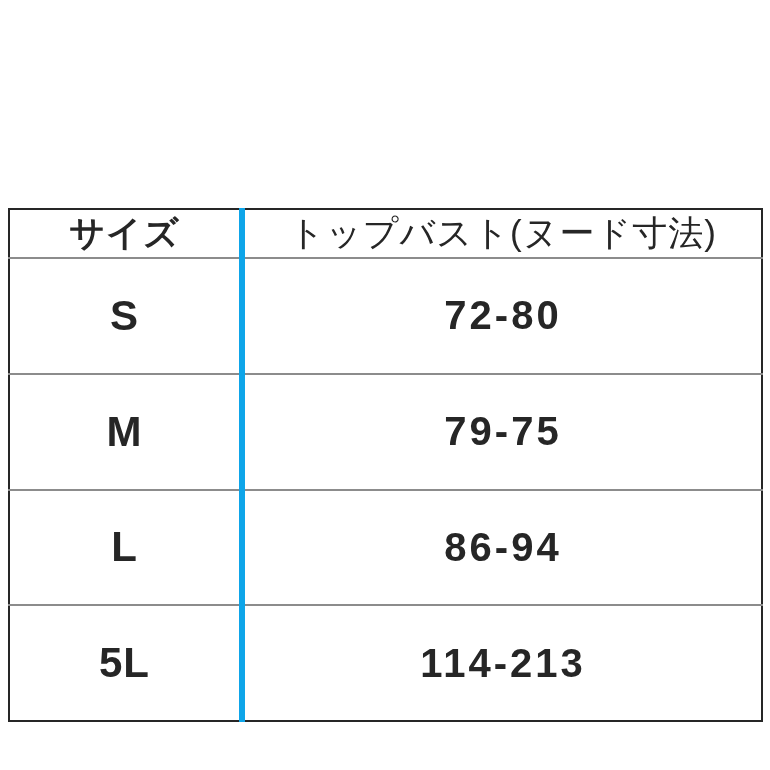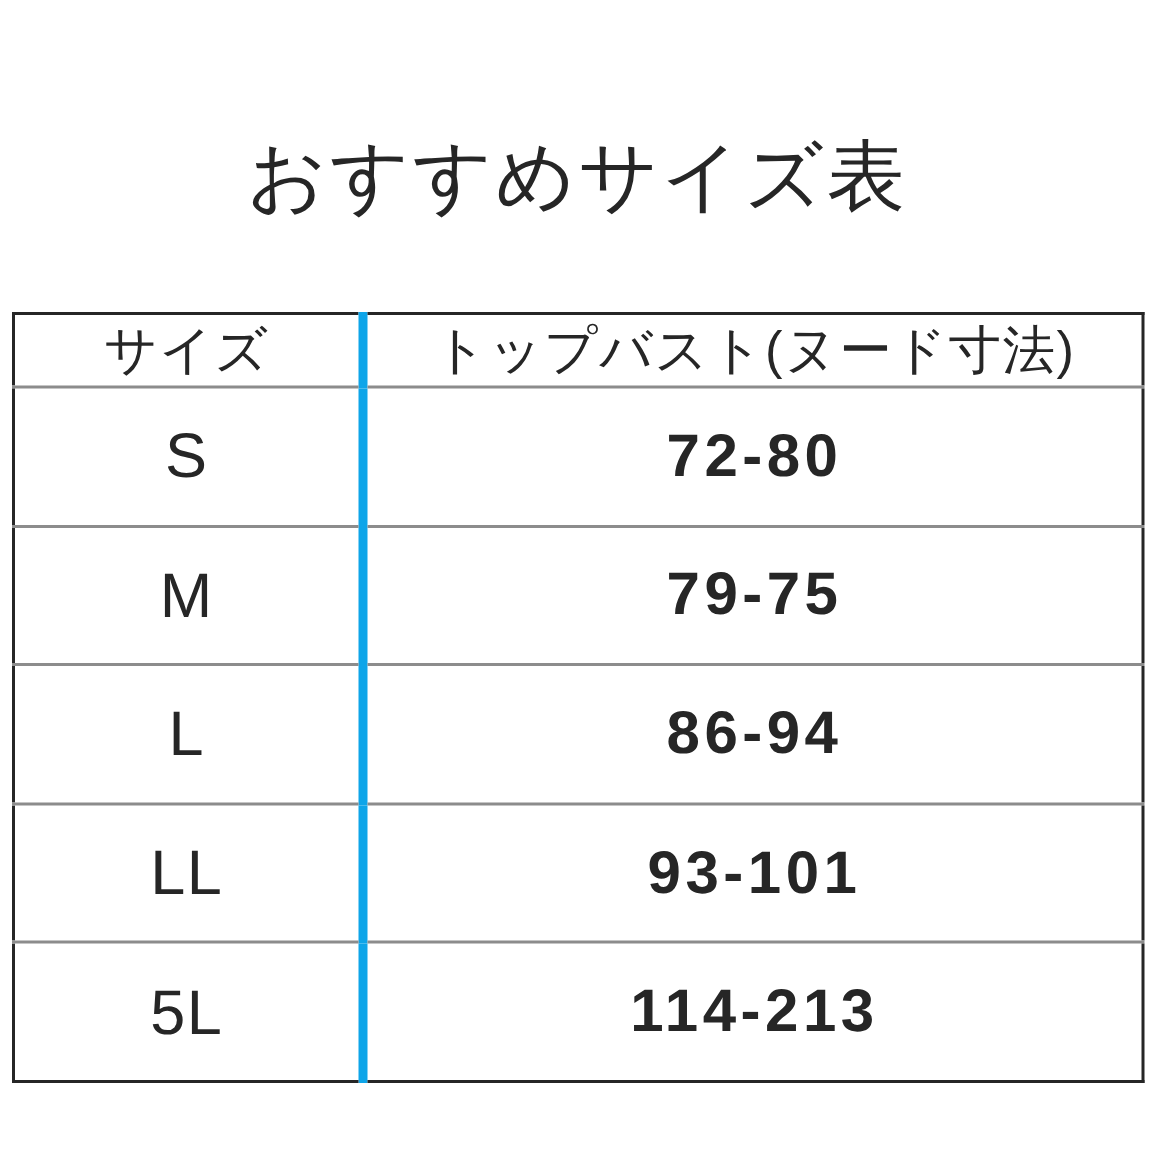--- a/index.html
+++ b/index.html
@@ -52,36 +52,36 @@
     font-size: 35px;
     font-weight: 300;
     letter-spacing: 1px;
   }
   table.size-table .col-bust {
     border-left: 6px solid #0ea5e9;
     margin-top: 25px;
   }
   table.size-table .col-size {
     width: 233px;
+    font-weight: bold;
   }
   table.size-table td.cell-size {
     font-size: 42px;
     letter-spacing: 1px;
   }
   table.size-table td.cell-bust {
     font-size: 40px;
     letter-spacing: 3px;
     font-weight: bold;
   }
 </style>
 </head>
 <body>
 
 <div class="canvas">
-  <div class="page-title">おすすめサイズ表</div>
 
   <table class="size-table">
     <thead>
       <tr>
         <th class="col-size">サイズ</th>
         <th class="col-bust">トップバスト(ヌード寸法)</th>
       </tr>
     </thead>
     <tbody>
         <tr>
@@ -90,22 +90,18 @@
         </tr>
         <tr>
           <td class="col-size cell-size">M</td>
           <td class="col-bust cell-bust">79-75</td>
         </tr>
         <tr>
           <td class="col-size cell-size">L</td>
           <td class="col-bust cell-bust">86-94</td>
         </tr>
         <tr>
-          <td class="col-size cell-size">LL</td>
-          <td class="col-bust cell-bust">93-101</td>
-        </tr>
-        <tr>
           <td class="col-size cell-size">5L</td>
           <td class="col-bust cell-bust">114-213</td>
         </tr>
       </tbody>
   </table>
 </div>
 
 </body></html>

